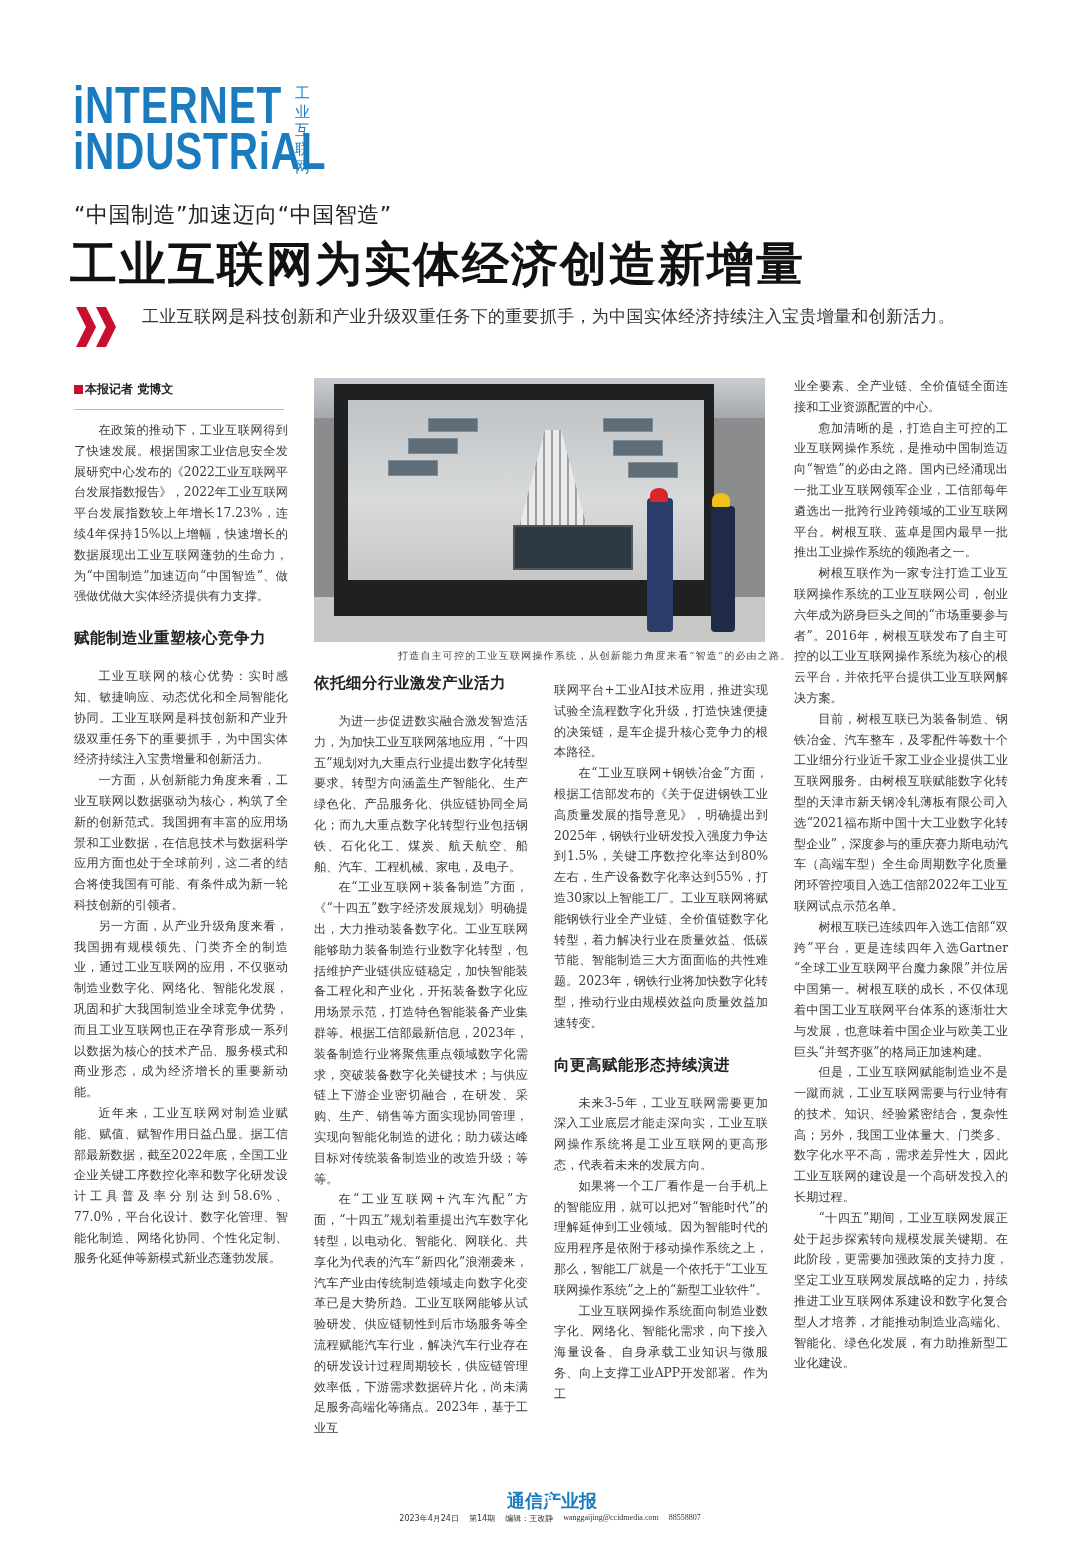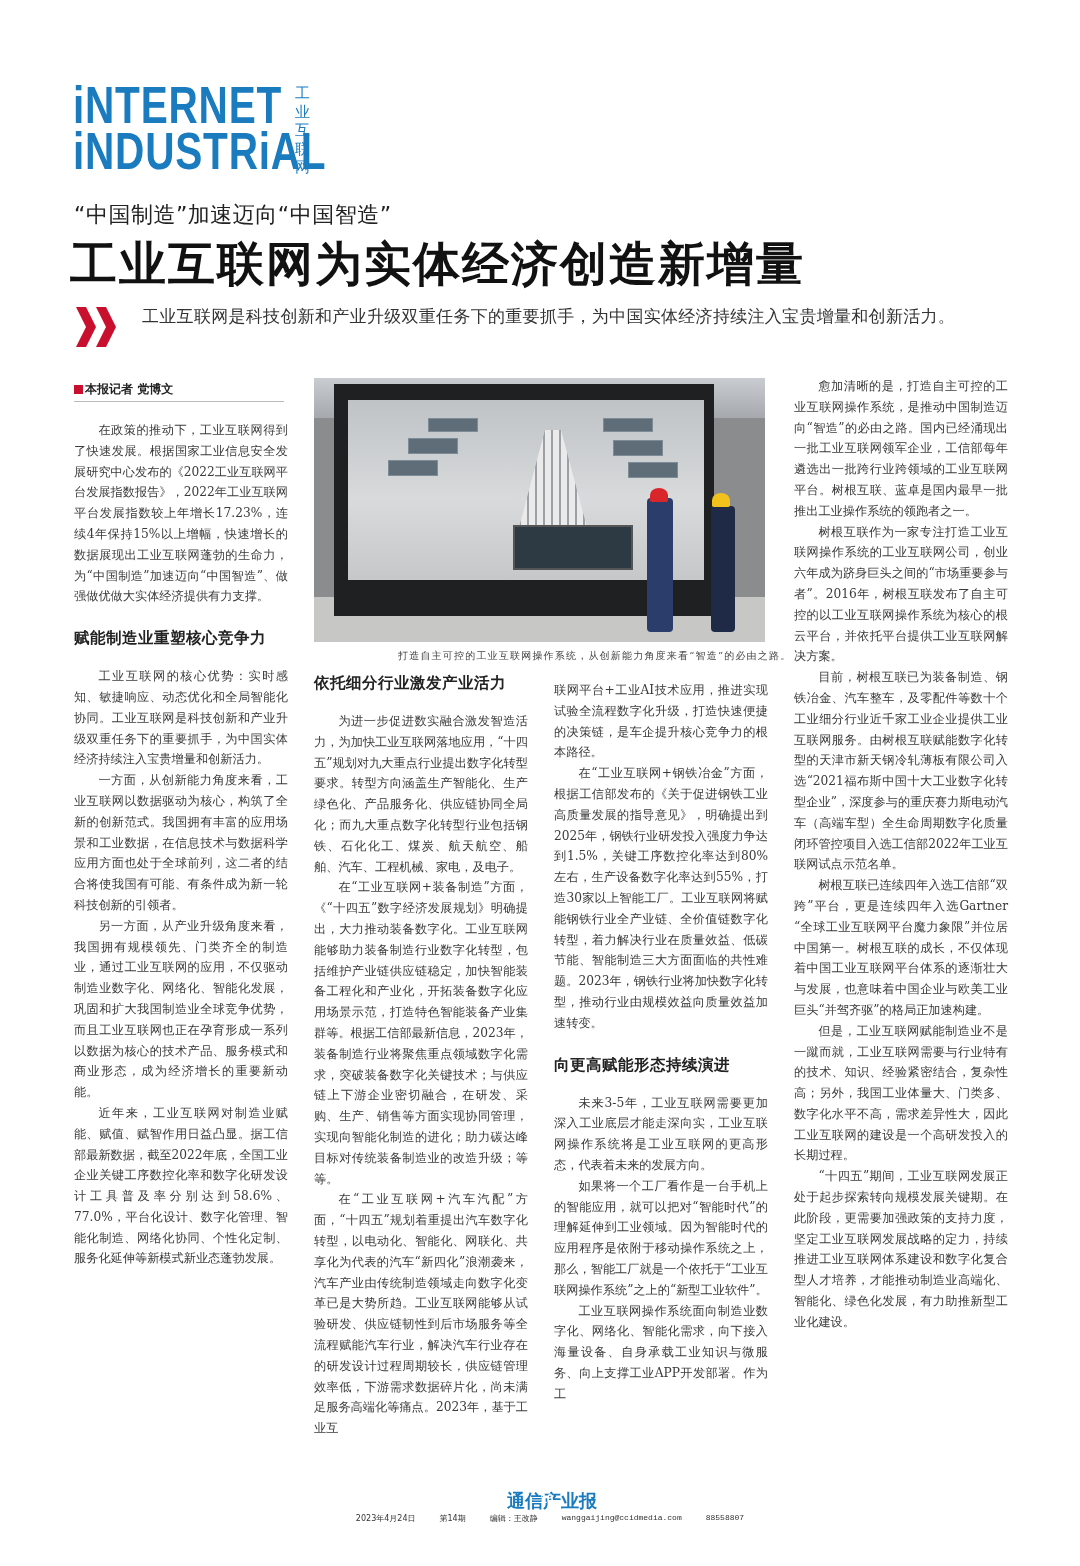--- a/index.html
+++ b/index.html
@@ -12,21 +12,21 @@
   .logo-cn { display: flex; flex-direction: column; margin-left: 0px; position: absolute; left: 222px; top: 2px; }
   .logo-cn span { font-family: "DejaVu Serif", serif; color: #1a7bbf; font-size: 15px; line-height: 18.5px; display: block; }
 
   .kicker { position: absolute; left: 74px; top: 200px; font-family: "DejaVu Sans", sans-serif; font-size: 22px; color: #222; letter-spacing: 0.5px; }
   .headline { position: absolute; left: 70px; top: 233px; font-family: "DejaVu Sans", sans-serif; font-weight: 700; font-size: 47px; color: #111; letter-spacing: 2px; }
   .deck { position: absolute; left: 74px; top: 305px; display: flex; align-items: flex-start; }
   .chev { width: 46px; height: 44px; position: relative; margin-right: 22px; }
   .chev svg { width: 46px; height: 44px; }
   .deck-text { font-family: "DejaVu Sans", sans-serif; font-size: 17px; color: #333; letter-spacing: 0.3px; }
 
-  .byline { position: absolute; left: 74px; top: 381px; width: 210px; border-bottom: 1px solid #bbb; padding-bottom: 3px; font-family: "DejaVu Sans", sans-serif; font-weight: 700; font-size: 12px; color: #222; display: flex; align-items: center; }
+  .byline { position: absolute; left: 74px; top: 381px; width: 210px; border-bottom: 1px solid #bbb; padding-bottom: 11px; font-family: "DejaVu Sans", sans-serif; font-weight: 700; font-size: 12px; color: #222; display: flex; align-items: center; }
   .byline .sq { width: 9px; height: 9px; background: #c8102e; margin-right: 2px; display: inline-block; }
 
   .col { position: absolute; font-size: 12.2px; line-height: 20.8px; color: #3a3a3a; text-align: justify; }
   .col p { text-indent: 2em; }
   .col p.noindent { text-indent: 0; }
   .col h3 { font-family: "DejaVu Sans", sans-serif; font-size: 15.5px; font-weight: 700; color: #222; line-height: 22px; margin: 20px 0 17px 0; text-indent: 0; letter-spacing: 0.5px; }
 
   .c1 { left: 74px; top: 420px; width: 214px; }
   .c2 { left: 314px; top: 672px; width: 214px; }
   .c3 { left: 554px; top: 680px; width: 214px; }
@@ -42,22 +42,22 @@
   .photo .console { position: absolute; left: 165px; top: 125px; width: 120px; height: 45px; background: #2d3a44; border: 2px solid #555; }
   .photo .worker { position: absolute; border-radius: 4px; background: #2a3d6b; }
   .photo .helmet { position: absolute; border-radius: 50% 50% 10% 10%; }
 
   .caption { position: absolute; left: 398px; top: 649px; font-family: "DejaVu Serif", serif; font-size: 10px; color: #444; letter-spacing: 1.2px; }
 
   .footer { position: absolute; left: 0; top: 1489px; width: 1080px; height: 24px; display: flex; align-items: center; flex-direction: column; }
   .pagetab { width: 55px; height: 22px; background: #1a7bbf; border-radius: 0 11px 11px 0; position: relative; }
   .pagetab span { position: absolute; right: 14px; top: 3px; color: #fff; font-family: "Liberation Sans", sans-serif; font-weight: 700; font-size: 12px; }
   .paper-name { margin-left: 24px; font-family: "DejaVu Sans", sans-serif; font-weight: 700; font-size: 18px; color: #1a7bbf; }
-  .footer-meta { margin-left: 20px; font-family: "DejaVu Sans", sans-serif; font-size: 8px; color: #333; display: flex; gap: 24px; }
-  .footer-meta .mono { font-family: Liberation Mono, monospace; text-align: right; }
+  .footer-meta { margin-left: 20px; font-family: "DejaVu Sans", sans-serif; font-size: 8px; color: #333; display: flex; gap: 10px; }
+  .footer-meta .mono { font-family: Liberation Serif, serif; text-align: right; }
 </style>
 </head>
 <body>
 
 <div class="logo">
   <div class="logo-en">
     <span>iNTERNET</span>
     <span>iNDUSTRiAL</span>
   </div>
   <div class="logo-cn">
@@ -126,20 +126,21 @@
 <div class="col c3">
   <p class="noindent">联网平台+工业AI技术应用，推进实现试验全流程数字化升级，打造快速便捷的决策链，是车企提升核心竞争力的根本路径。</p>
   <p>在“工业互联网+钢铁冶金”方面，根据工信部发布的《关于促进钢铁工业高质量发展的指导意见》，明确提出到2025年，钢铁行业研发投入强度力争达到1.5%，关键工序数控化率达到80%左右，生产设备数字化率达到55%，打造30家以上智能工厂。工业互联网将赋能钢铁行业全产业链、全价值链数字化转型，着力解决行业在质量效益、低碳节能、智能制造三大方面面临的共性难题。2023年，钢铁行业将加快数字化转型，推动行业由规模效益向质量效益加速转变。</p>
   <h3>向更高赋能形态持续演进</h3>
   <p>未来3-5年，工业互联网需要更加深入工业底层才能走深向实，工业互联网操作系统将是工业互联网的更高形态，代表着未来的发展方向。</p>
   <p>如果将一个工厂看作是一台手机上的智能应用，就可以把对“智能时代”的理解延伸到工业领域。因为智能时代的应用程序是依附于移动操作系统之上，那么，智能工厂就是一个依托于“工业互联网操作系统”之上的“新型工业软件”。</p>
   <p>工业互联网操作系统面向制造业数字化、网络化、智能化需求，向下接入海量设备、自身承载工业知识与微服务、向上支撑工业APP开发部署。作为工</p>
 </div>
 
 <div class="col c4">
+  <p class="noindent">业全要素、全产业链、全价值链全面连接和工业资源配置的中心。</p>
   <p>愈加清晰的是，打造自主可控的工业互联网操作系统，是推动中国制造迈向“智造”的必由之路。国内已经涌现出一批工业互联网领军企业，工信部每年遴选出一批跨行业跨领域的工业互联网平台。树根互联、蓝卓是国内最早一批推出工业操作系统的领跑者之一。</p>
   <p>树根互联作为一家专注打造工业互联网操作系统的工业互联网公司，创业六年成为跻身巨头之间的“市场重要参与者”。2016年，树根互联发布了自主可控的以工业互联网操作系统为核心的根云平台，并依托平台提供工业互联网解决方案。</p>
   <p>目前，树根互联已为装备制造、钢铁冶金、汽车整车，及零配件等数十个工业细分行业近千家工业企业提供工业互联网服务。由树根互联赋能数字化转型的天津市新天钢冷轧薄板有限公司入选“2021福布斯中国十大工业数字化转型企业”，深度参与的重庆赛力斯电动汽车（高端车型）全生命周期数字化质量闭环管控项目入选工信部2022年工业互联网试点示范名单。</p>
   <p>树根互联已连续四年入选工信部“双跨”平台，更是连续四年入选Gartner “全球工业互联网平台魔力象限”并位居中国第一。树根互联的成长，不仅体现着中国工业互联网平台体系的逐渐壮大与发展，也意味着中国企业与欧美工业巨头“并驾齐驱”的格局正加速构建。</p>
   <p>但是，工业互联网赋能制造业不是一蹴而就，工业互联网需要与行业特有的技术、知识、经验紧密结合，复杂性高；另外，我国工业体量大、门类多、数字化水平不高，需求差异性大，因此工业互联网的建设是一个高研发投入的长期过程。</p>
   <p>“十四五”期间，工业互联网发展正处于起步探索转向规模发展关键期。在此阶段，更需要加强政策的支持力度，坚定工业互联网发展战略的定力，持续推进工业互联网体系建设和数字化复合型人才培养，才能推动制造业高端化、智能化、绿色化发展，有力助推新型工业化建设。</p>
 </div>
 
 <div class="footer">
   <div class="pagetab">

